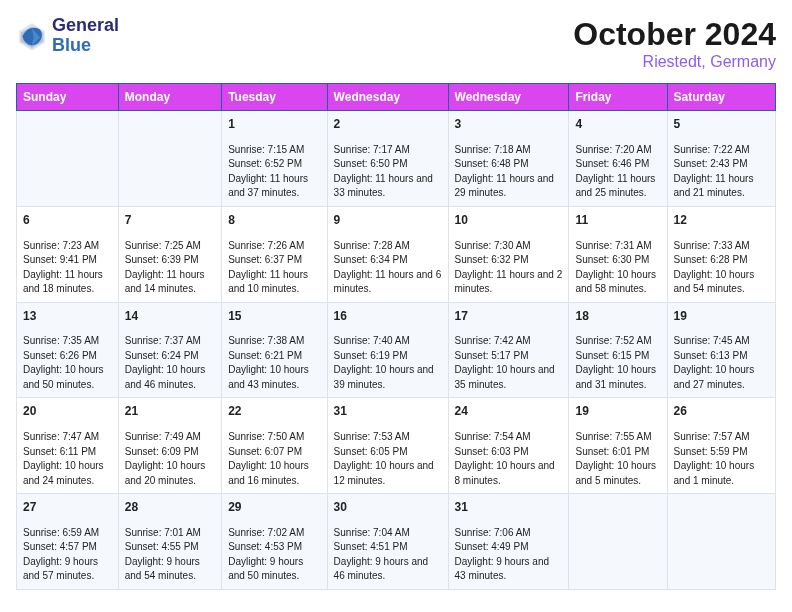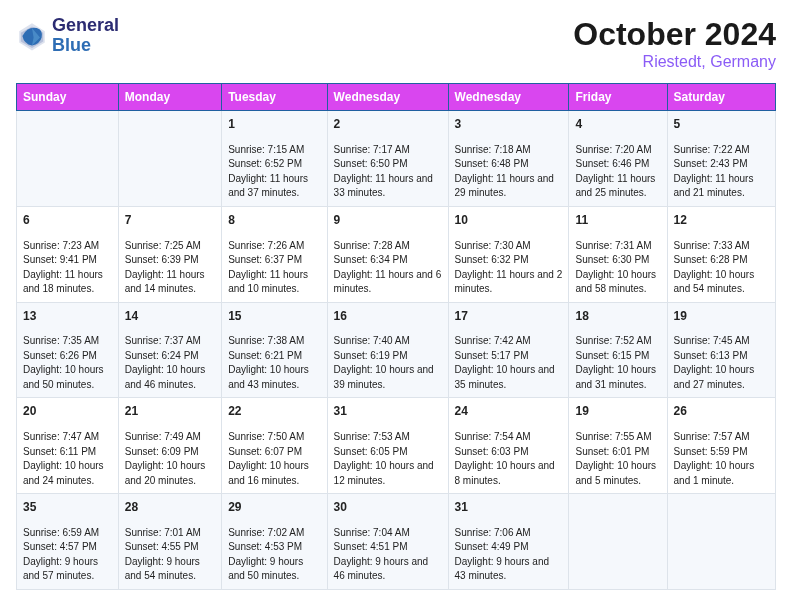--- a/index.html
+++ b/index.html
@@ -316,21 +316,21 @@
         <td>
           <div class="day-num">26</div>
           <div class="cell-content">Sunrise: 7:57 AM
 Sunset: 5:59 PM
 Daylight: 10 hours
 and 1 minute.</div>
         </td>
       </tr>
       <tr>
         <td>
-          <div class="day-num">35</div>
+          <div class="day-num">27</div>
           <div class="cell-content">Sunrise: 6:59 AM
 Sunset: 4:57 PM
 Daylight: 9 hours
 and 57 minutes.</div>
         </td>
         <td>
           <div class="day-num">28</div>
           <div class="cell-content">Sunrise: 7:01 AM
 Sunset: 4:55 PM
 Daylight: 9 hours

